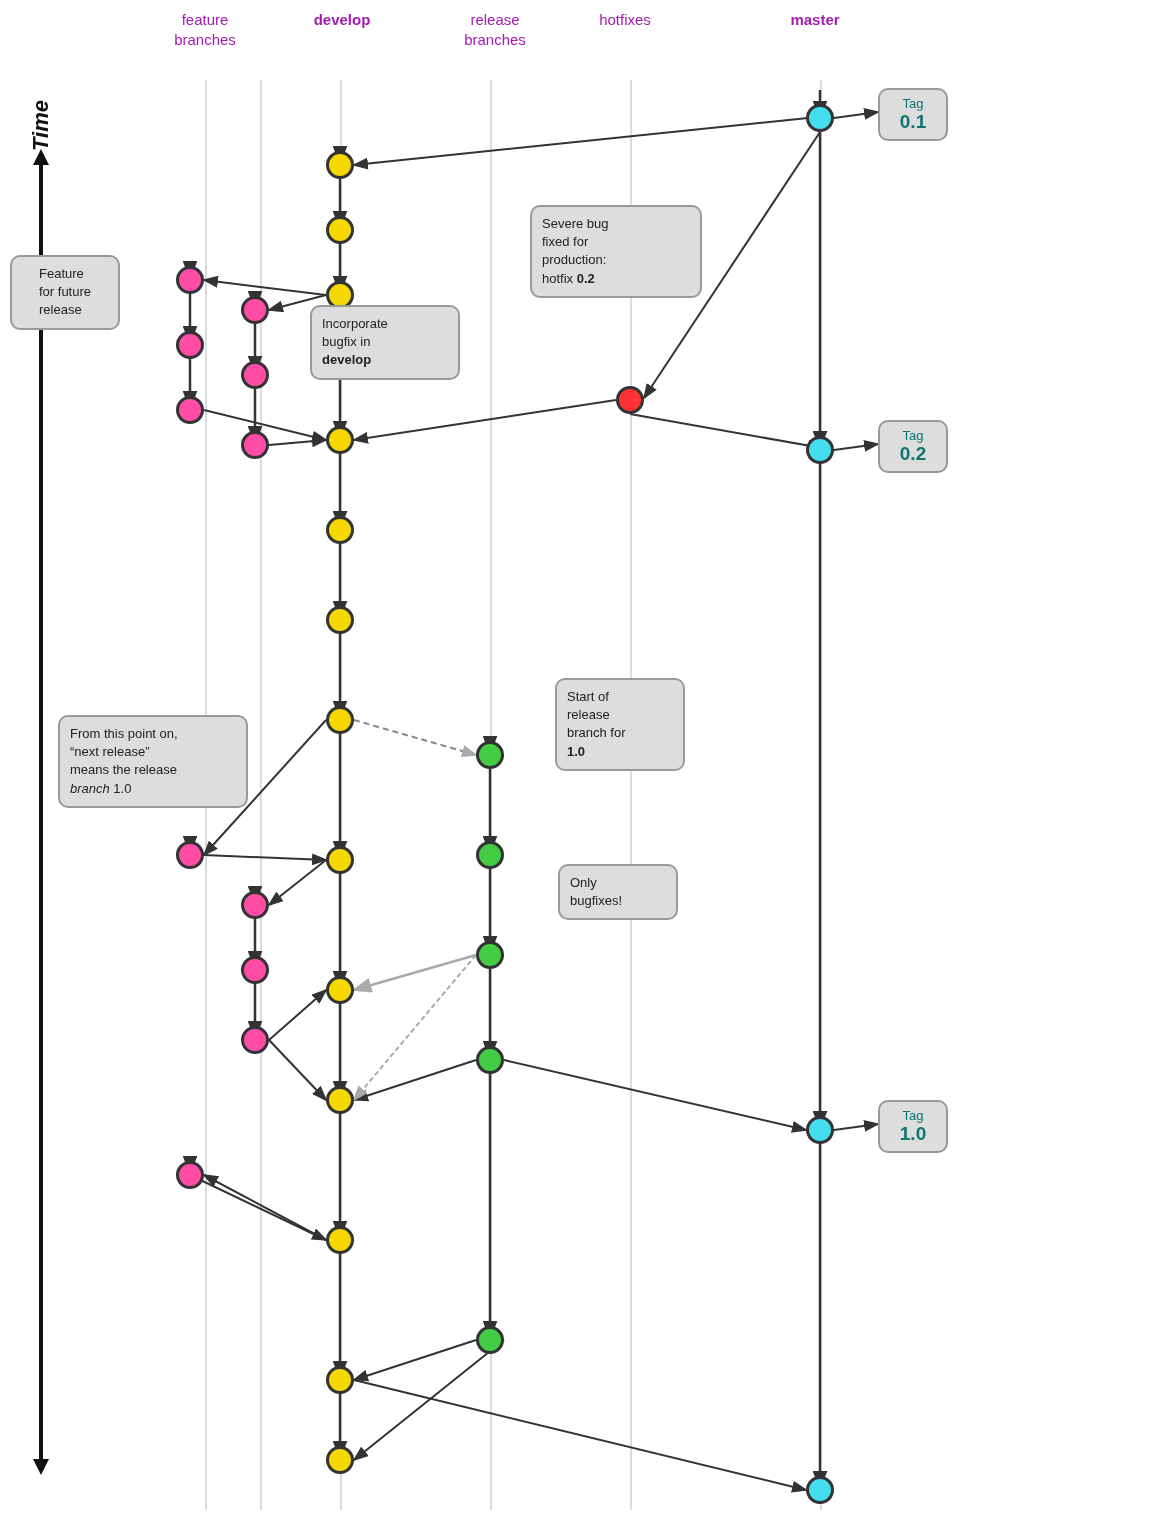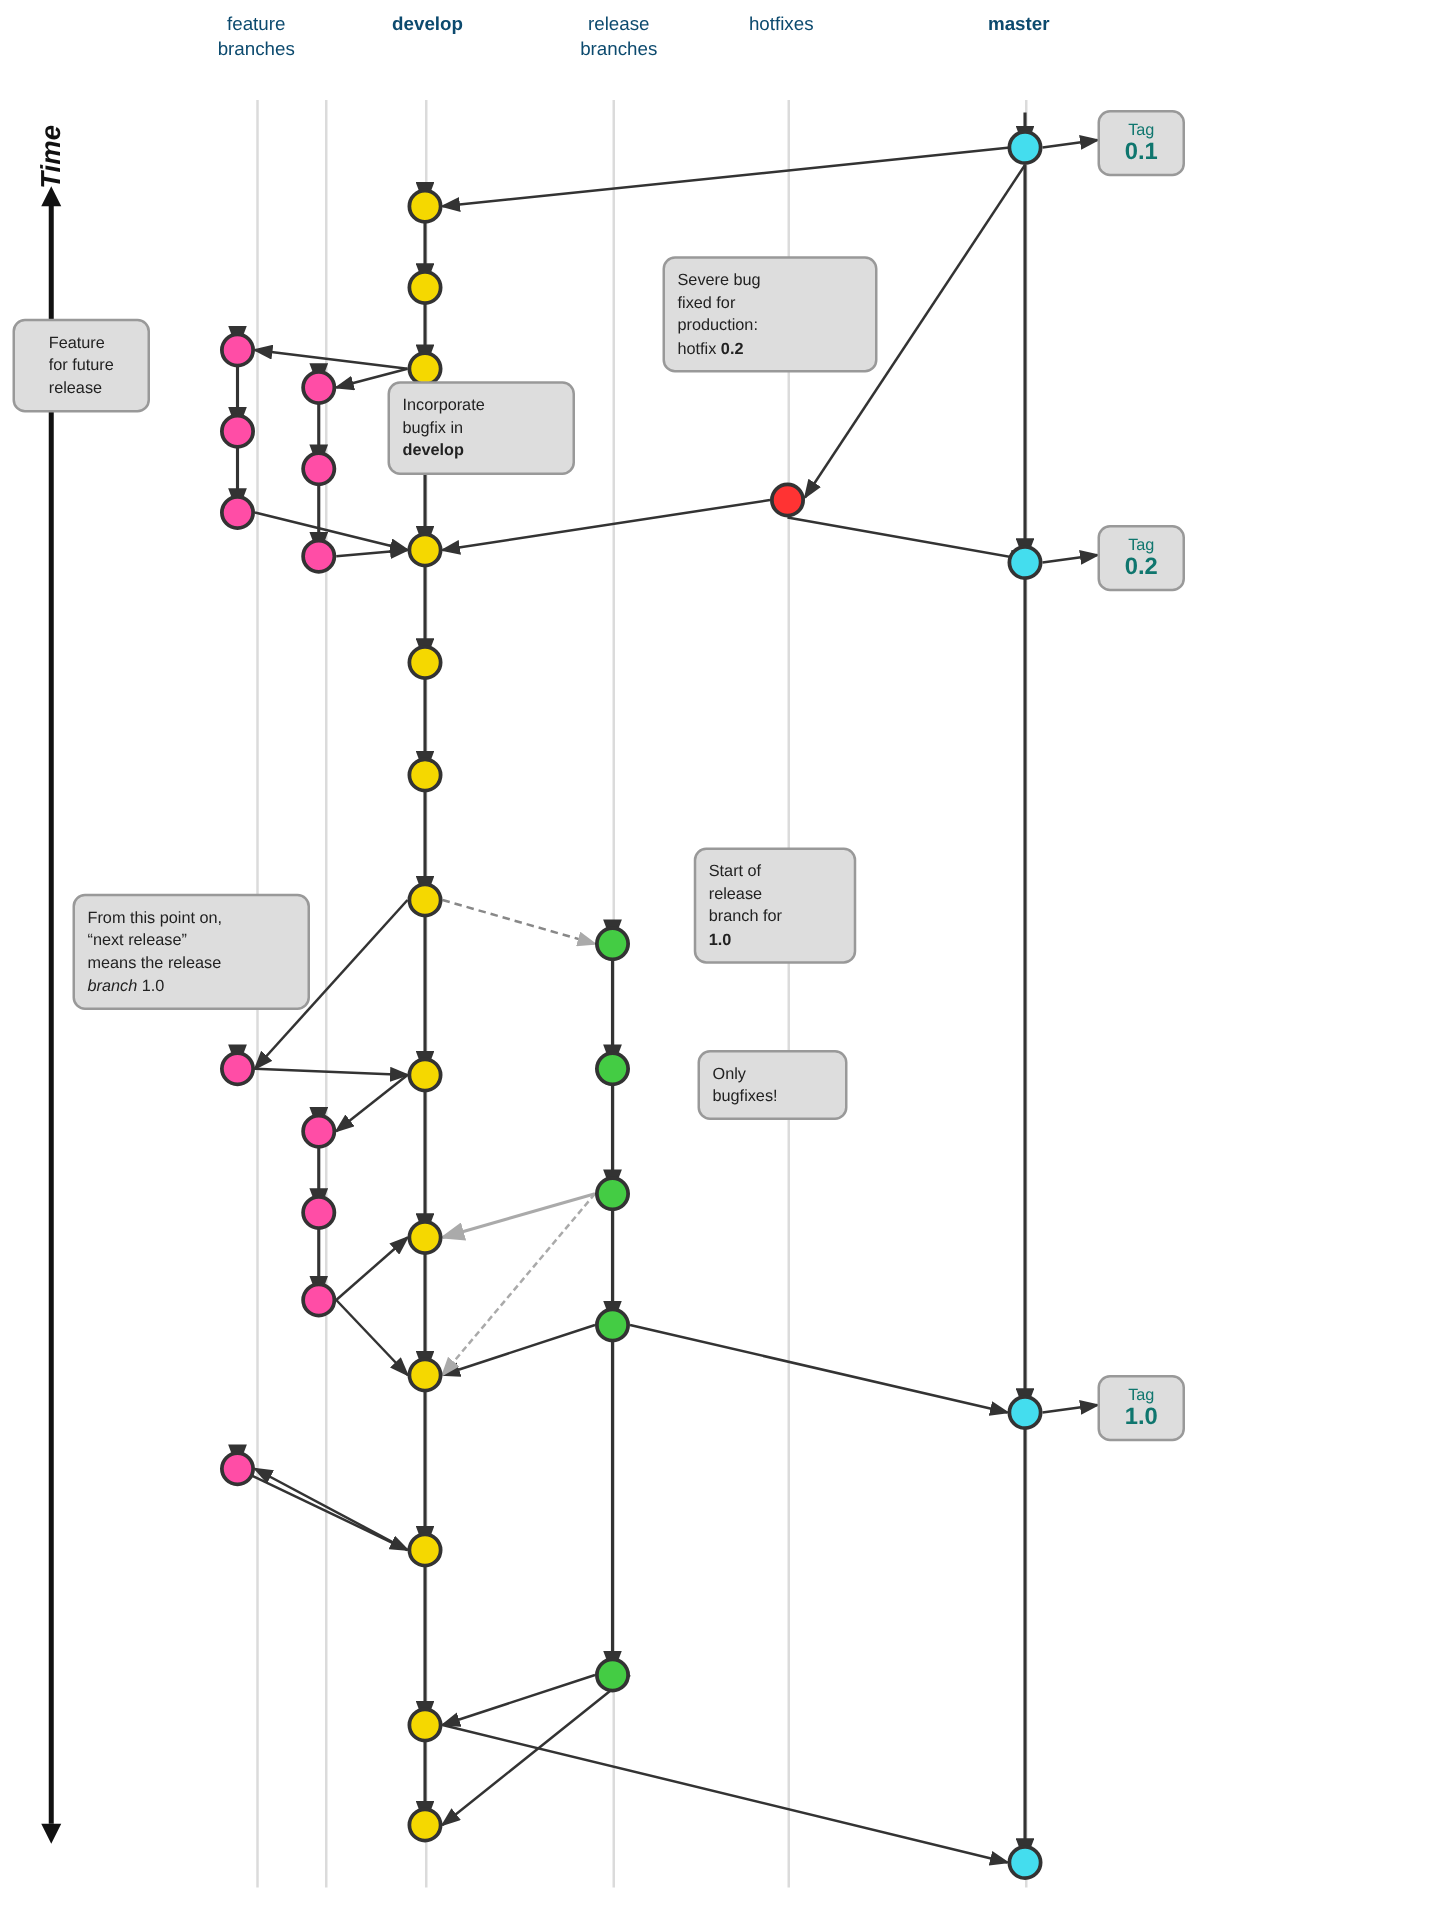--- a/index.html
+++ b/index.html
@@ -17,21 +17,21 @@
       width: 1150px;
       height: 1524px;
     }
 
     
     .col-header {
       position: absolute;
       top: 10px;
       text-align: center;
       font-size: 15px;
-      color: #0c4a6e;
+      color: #a21caf;
       line-height: 1.3;
     }
 
     
     .lane-line {
       position: absolute;
       top: 80px;
       width: 2px;
       background: #ccc;
       opacity: 0.7;
@@ -333,18 +333,18 @@
   </div>
 
   <div class="bubble" style="left:555px; top:678px; width:130px;">
     Start of<br>release<br>branch for<br><b>1.0</b>
   </div>
 
   <div class="bubble" style="left:58px; top:715px; width:190px;">
     From this point on,<br>“next release”<br>means the release<br><i>branch</i> 1.0
   </div>
 
-  <div class="bubble" style="left:558px; top:840px; width:120px;">
+  <div class="bubble" style="left:558px; top:864px; width:120px;">
     Only<br>bugfixes!
   </div>
 
 
 </div>
 
 </body></html>

